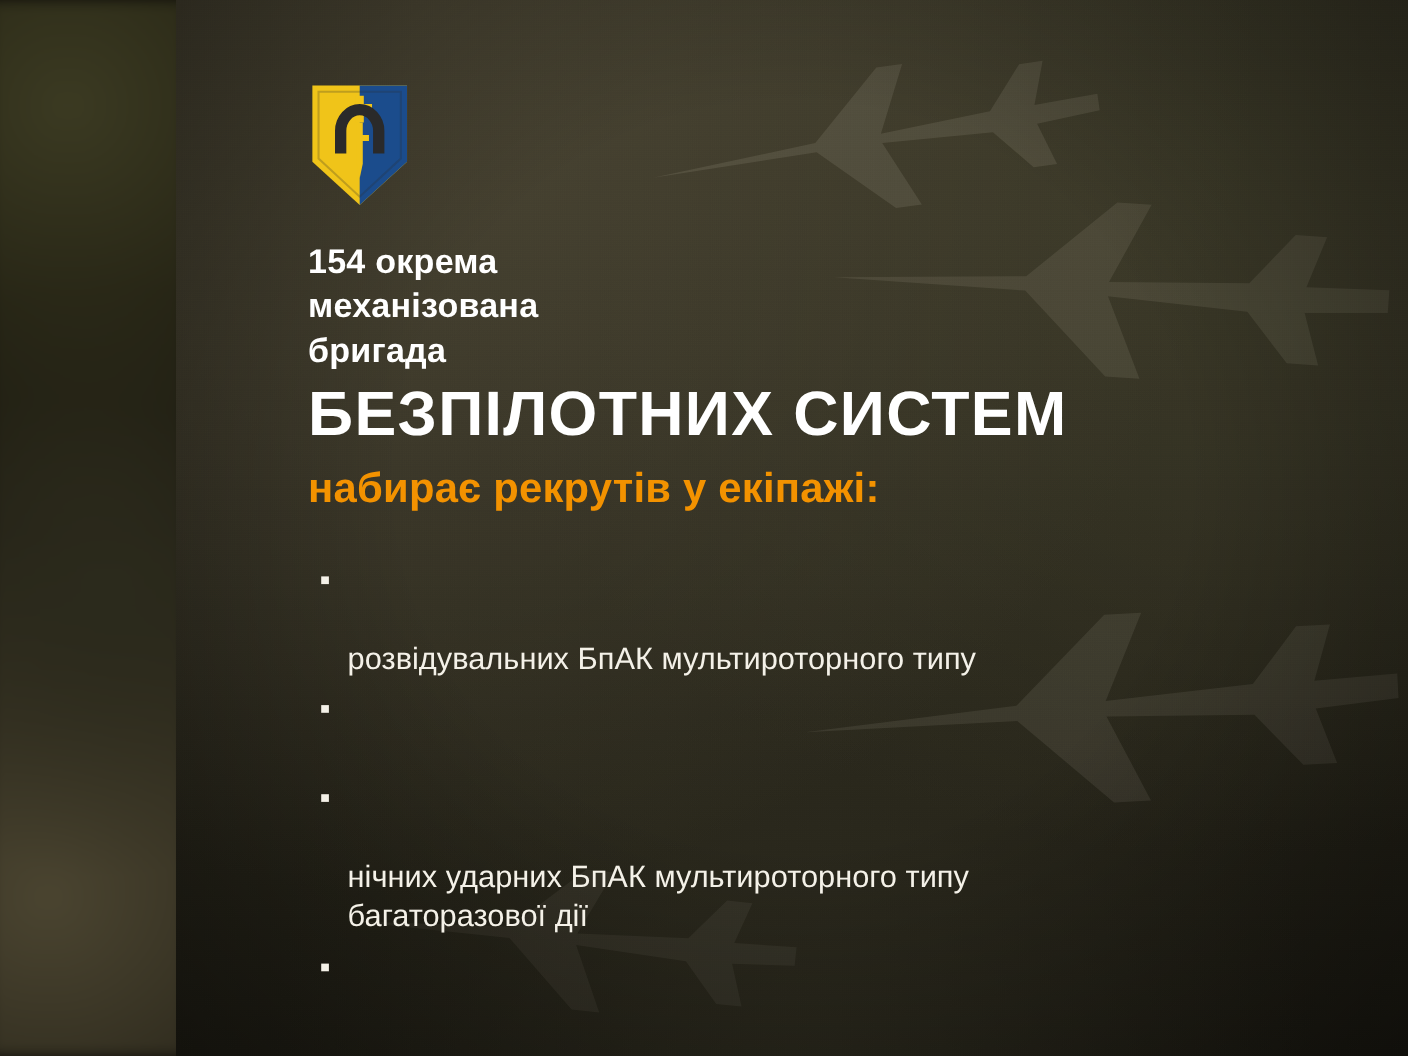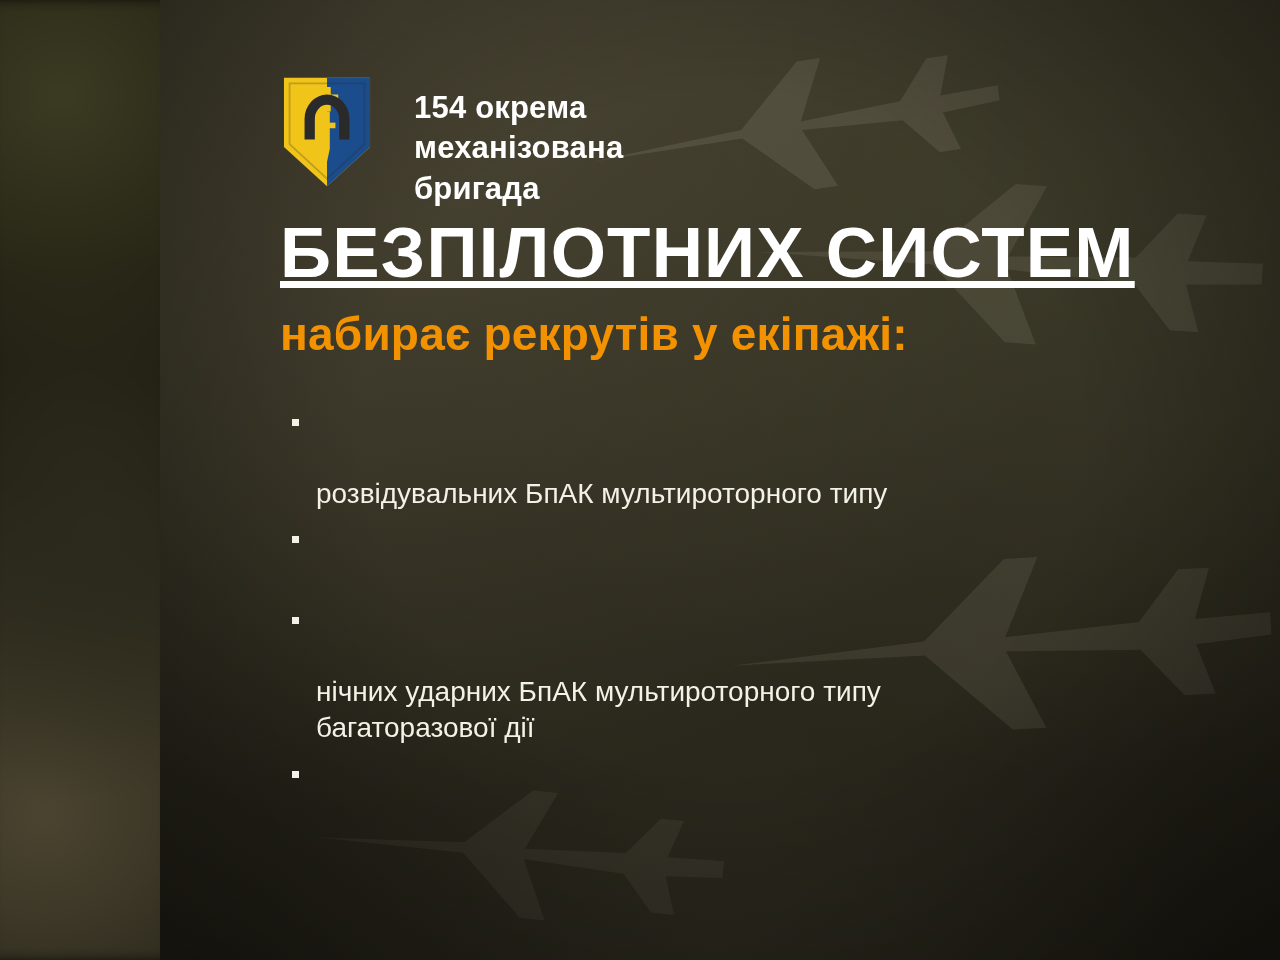--- a/index.html
+++ b/index.html
@@ -89,21 +89,22 @@
     position: relative;
     z-index: 5;
     padding: 74px 60px 0 120px;
     color: #fff;
   }
 
   
   .header {
     display: flex;
     align-items: flex-start;
-    gap: 40px;
+    gap: 14px;
+    flex-direction: column;
   }
   .emblem {
     width: 94px;
     height: 116px;
     flex: 0 0 auto;
   }
   .unit-name {
     font-size: 31px;
     line-height: 1.30;
     font-weight: 700;
@@ -117,30 +118,29 @@
   .headline1 {
     margin-top: 28px;
     font-size: 67px;
     font-weight: 800;
     letter-spacing: 1.5px;
     color: #F39200;
     line-height: 1.02;
   }
   .headline2 {
     margin-top: 8px;
-    font-size: 71px;
+    font-size: 57px;
     font-weight: 800;
     letter-spacing: 1.2px;
     color: #ffffff;
     line-height: 1.02;
-    text-decoration: underline;
   }
   .subhead {
     margin-top: 18px;
-    font-size: 46px;
+    font-size: 38px;
     font-weight: 700;
     color: #F39200;
     letter-spacing: .2px;
   }
 
   
   .list {
     margin-top: 42px;
     padding: 0;
     list-style: none;

